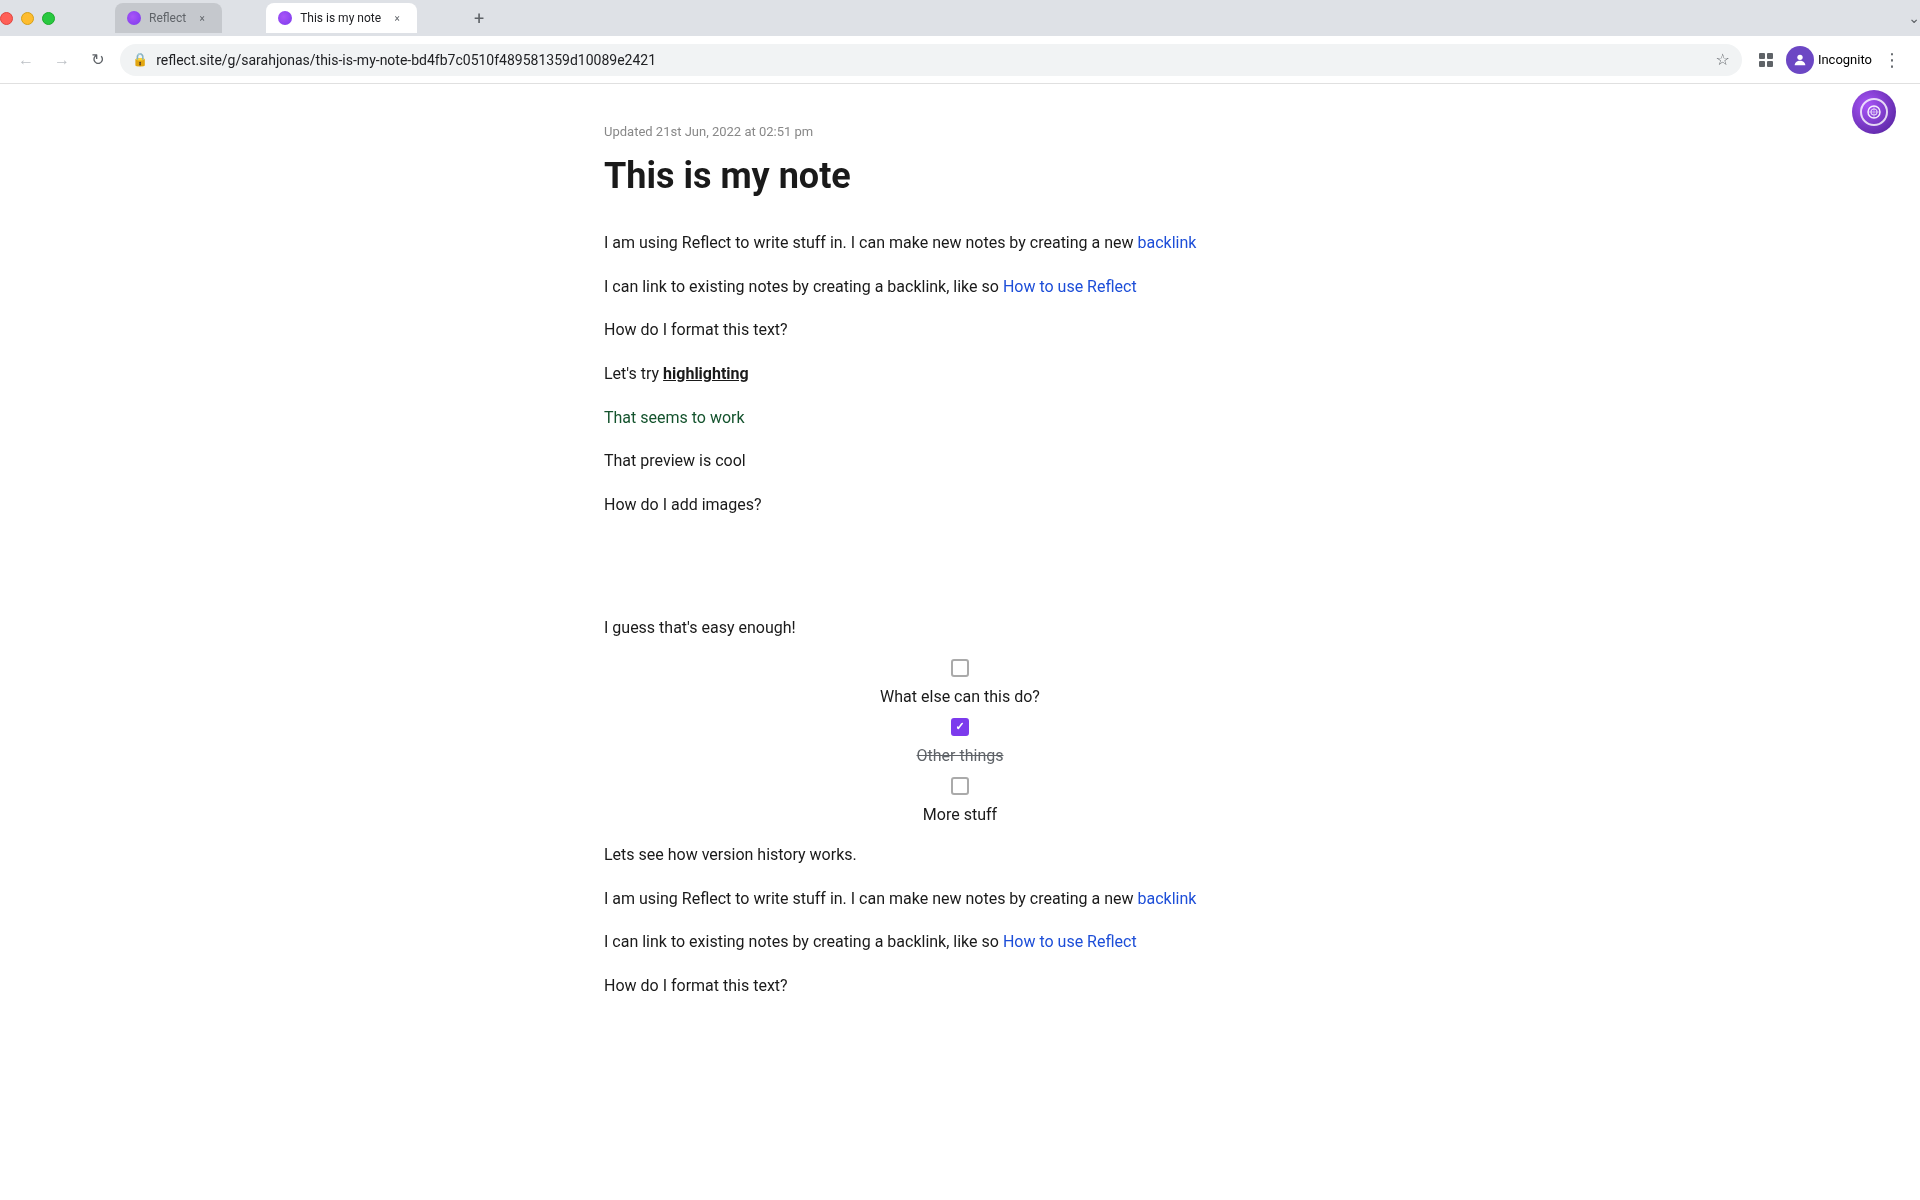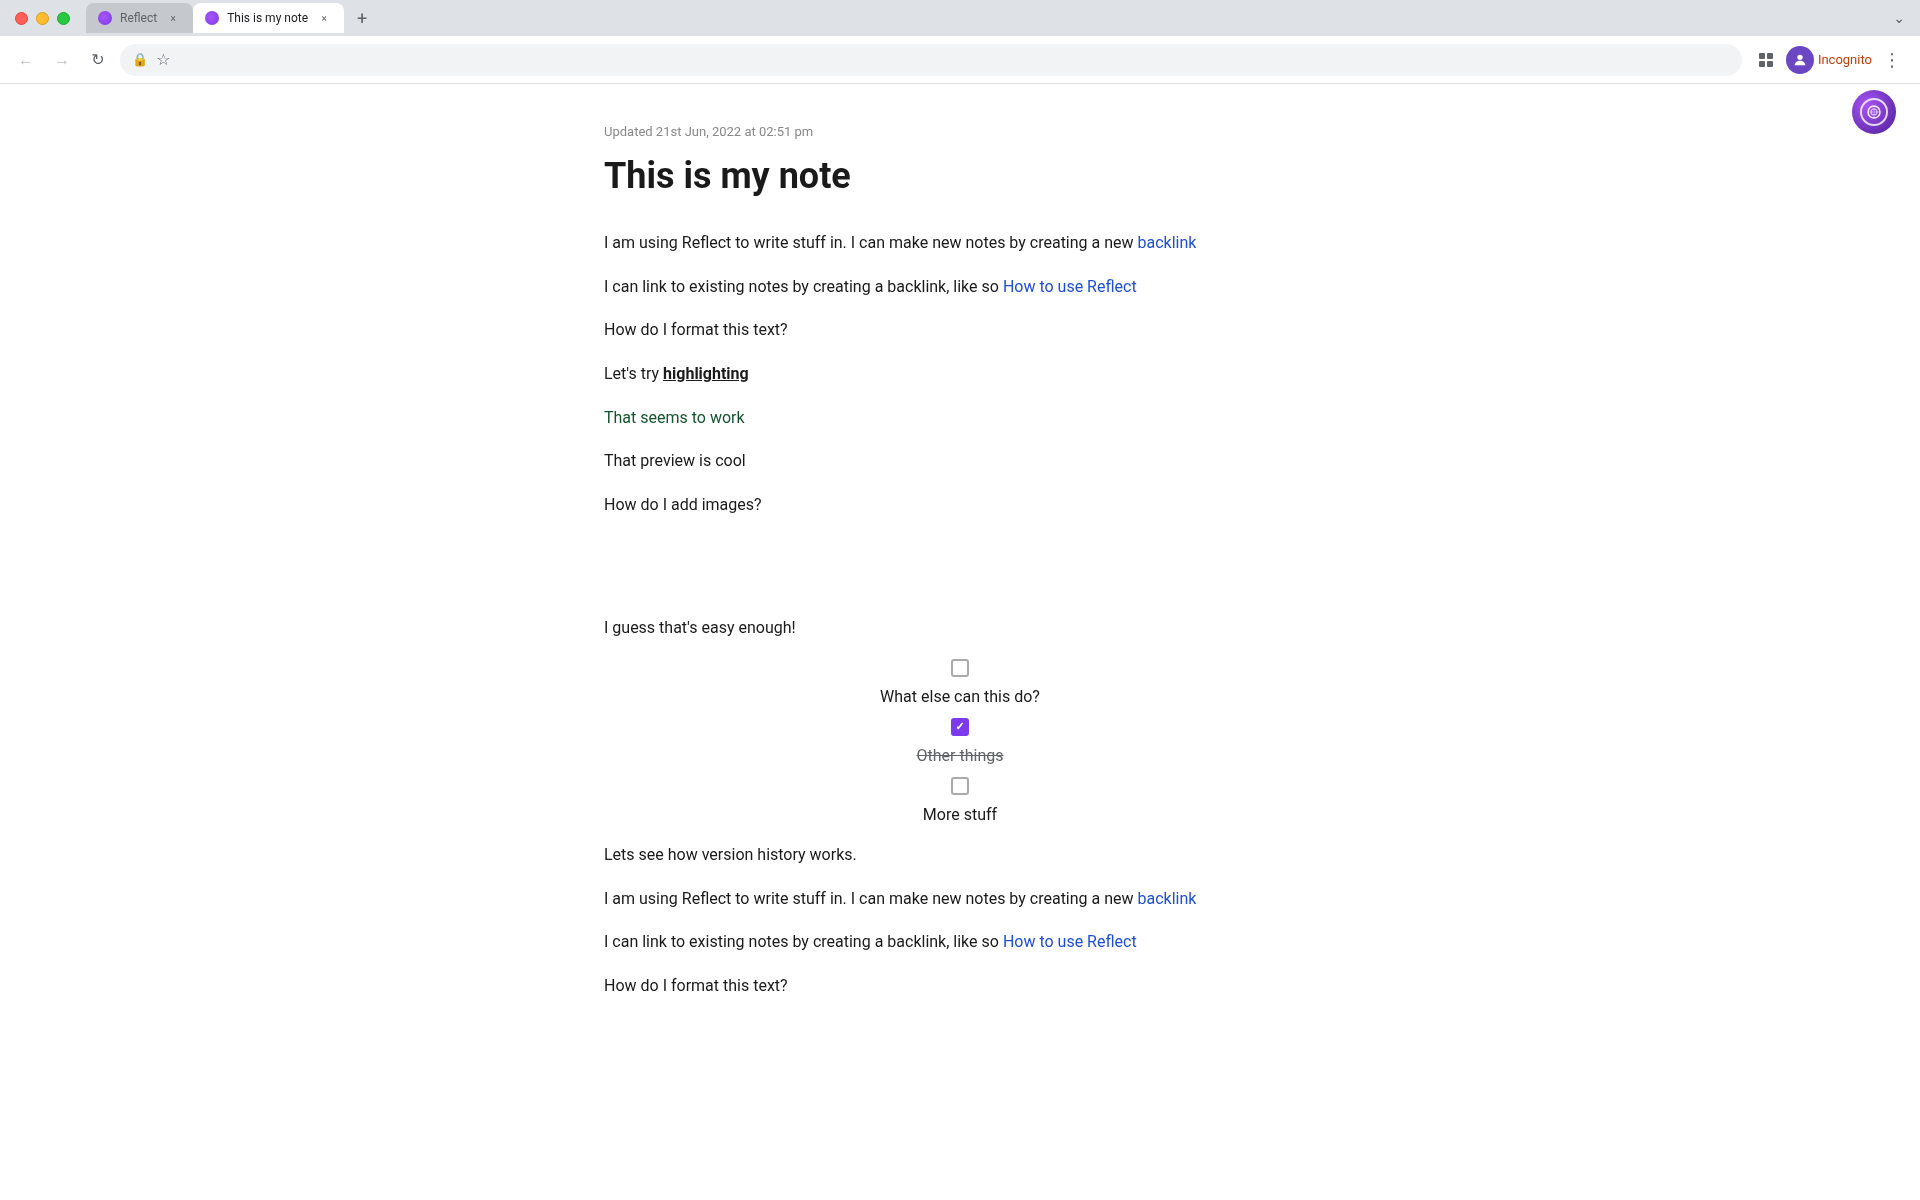--- a/index.html
+++ b/index.html
@@ -19,23 +19,24 @@
     
     .browser-chrome {
       background: #dee1e6;
       width: 100%;
     }
 
     
     .title-bar {
       display: flex;
       align-items: center;
-      padding: 8px 15px;
+      padding: 8px 0;
       height: 36px;
       background: #dee1e6;
+      gap: 44px;
     }
 
     .traffic-lights {
       display: flex;
       gap: 8px;
       margin-right: 16px;
     }
 
     .traffic-light {
       width: 13px;
@@ -205,21 +206,21 @@
       border-radius: 50%;
       background: #6c47c4;
       display: flex;
       align-items: center;
       justify-content: center;
       cursor: pointer;
     }
 
     .incognito-label {
       font-size: 13px;
-      color: #c2410c;
+      color: #000000;
     }
 
     
     .page-content {
       max-width: 760px;
       margin: 0 auto;
       padding: 40px 24px 80px;
     }
 
     .note-meta {
@@ -363,20 +364,21 @@
     <div class="tab-expand">⌄</div>
   </div>
 
   <div class="address-bar">
     <div class="nav-btn disabled">←</div>
     <div class="nav-btn disabled">→</div>
     <div class="nav-btn">↻</div>
 
     <div class="url-bar">
       <span class="url-lock">🔒</span>
+      <span class="url-text">reflect.site/g/sarahjonas/this-is-my-note-bd4fb7c0510f489581359d10089e2421</span>
       <span class="url-star">☆</span>
     </div>
 
     <div class="address-bar-right">
       <div class="toolbar-btn">
         <svg width="16" height="16" viewBox="0 0 16 16" fill="#5f6368">
           <rect x="1" y="1" width="6" height="6" rx="1"></rect>
           <rect x="9" y="1" width="6" height="6" rx="1"></rect>
           <rect x="1" y="9" width="6" height="6" rx="1"></rect>
           <rect x="9" y="9" width="6" height="6" rx="1"></rect>

